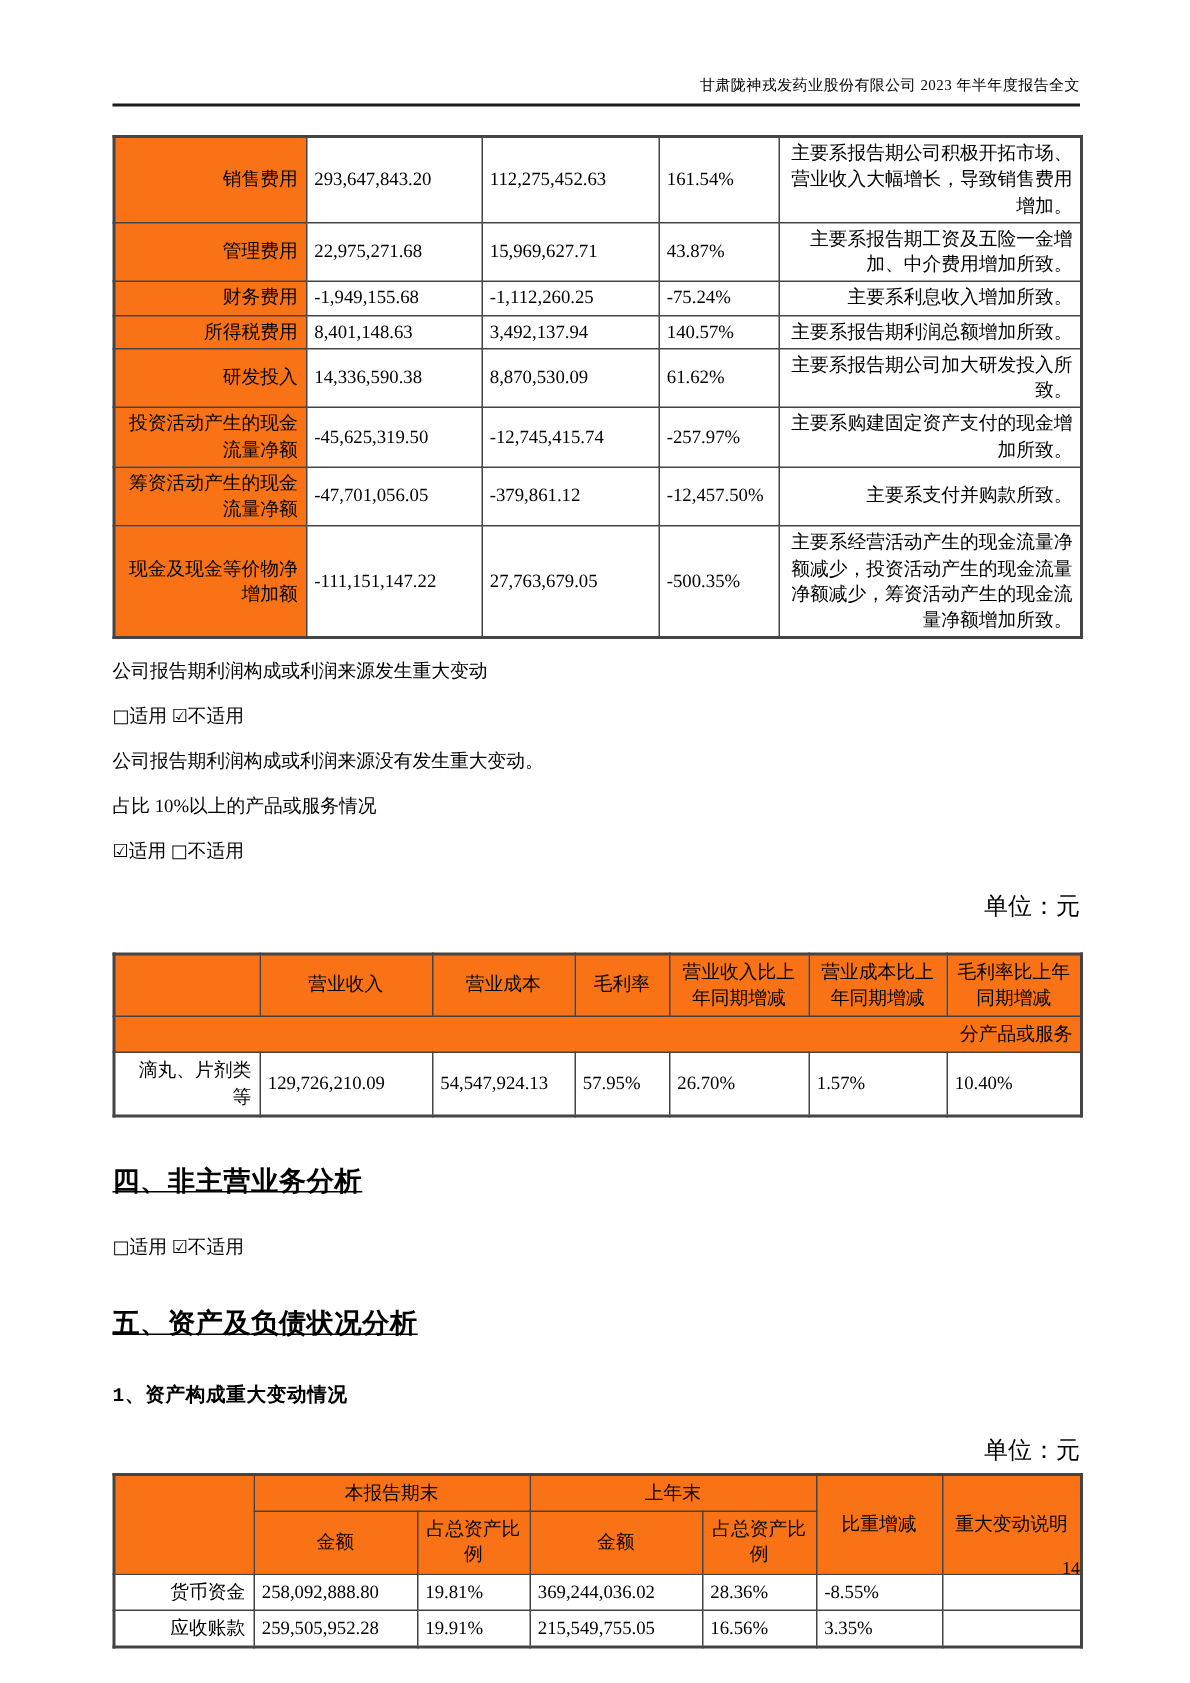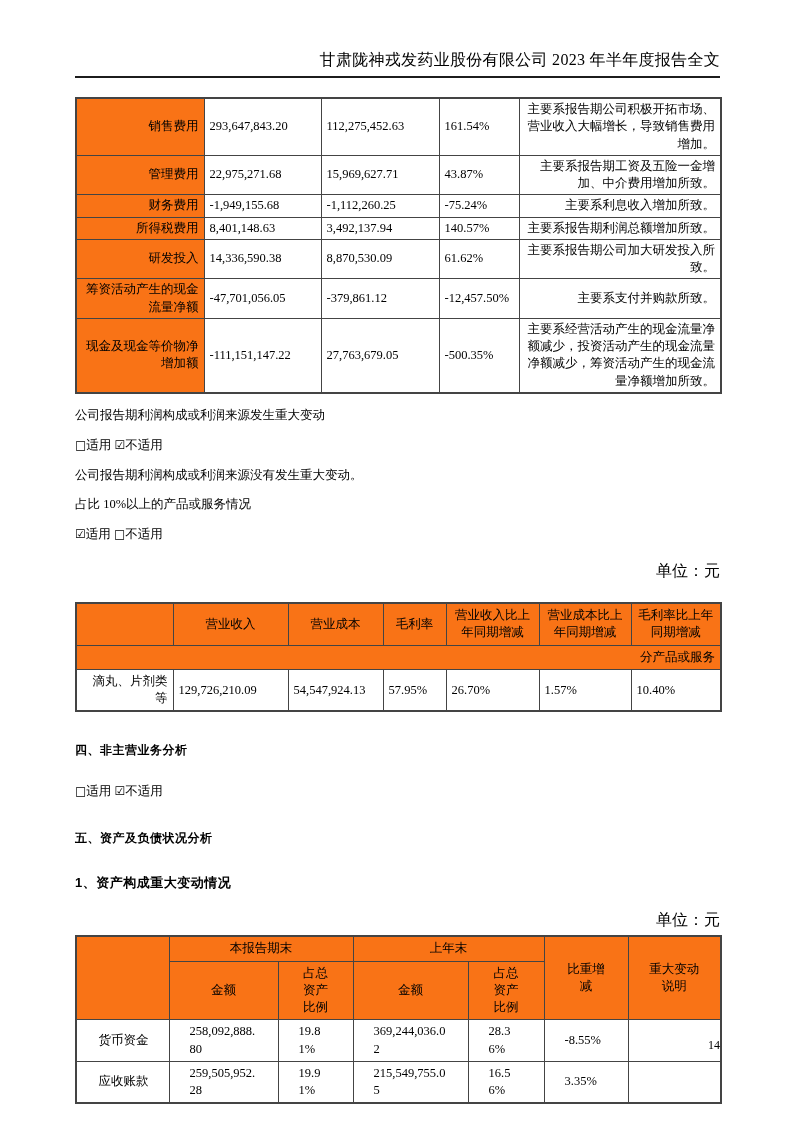--- a/index.html
+++ b/index.html
@@ -4,46 +4,46 @@
 <style>
   * { box-sizing: border-box; }
   html,body { margin:0; padding:0; }
   body {
     width:793px; height:1122px; background:#ffffff; color:#000;
     font-family:"Liberation Serif","DejaVu Serif",serif;
     position:relative; overflow:hidden;
   }
   .content { position:absolute; left:75px; top:0; width:645px; }
 
-  .page-header { padding-top:50px; text-align:right; font-size:16px; letter-spacing:0.3px; }
+  .page-header { padding-top:50px; text-align:right; font-size:10px; letter-spacing:0.3px; }
   .header-rule { border:0; border-top:2px solid #1c1c1c; margin:5px 0 0 0; }
 
   table { border-collapse:collapse; width:645px; font-size:12.5px; table-layout:fixed; }
   table.doc-table { border:2px solid #444; margin-top:19px; }
   td, th { border:1px solid #444; padding:2px 5px; line-height:1.38; vertical-align:middle; font-weight:normal; word-break:break-all; }
   .gray { background:#f97316; }
   .num { text-align:left; }
   .ctr { text-align:center; }
   .lft { text-align:right; }
 
   .para { font-size:12.5px; margin:13px 0; line-height:1.35; }
   .chk-box { font-family:"DejaVu Sans",sans-serif; font-size:12px; }
   .unit { text-align:right; font-size:16px; margin:18px 0 0 0; }
 
   .h2 {
     font-family:"Liberation Sans","DejaVu Sans",sans-serif;
-    font-weight:bold; font-size:12px; margin:30px 0 0 0; letter-spacing:0.5px;
+    font-weight:bold; font-size:18px; margin:30px 0 0 0; letter-spacing:0.5px;text-decoration:underline;
   }
   .h3 {
-    font-family:Liberation Sans, sans-serif;
+    font-family:Liberation Mono, monospace;
     font-weight:bold; font-size:13px; margin:27px 0 0 0; letter-spacing:0.5px;
   }
 
   .t2 td { padding:3px 5px; }
-  .t3 td { padding:3px 20px; }
+  .t3 td { padding:3px 5px; }
   .page-num { position:absolute; top:1038px; right:73px; font-size:12px; }
 </style>
 </head>
 <body>
 
 <div class="content">
 
   <div class="page-header">甘肃陇神戎发药业股份有限公司 2023 年半年度报告全文</div>
   <hr class="header-rule">
 
@@ -83,20 +83,27 @@
         <td class="num">3,492,137.94</td>
         <td class="num">140.57%</td>
         <td class="lft">主要系报告期利润总额增加所致。</td>
       </tr>
       <tr>
         <td class="gray lft">研发投入</td>
         <td class="num">14,336,590.38</td>
         <td class="num">8,870,530.09</td>
         <td class="num">61.62%</td>
         <td class="lft">主要系报告期公司加大研发投入所致。</td>
+      </tr>
+      <tr>
+        <td class="gray lft">投资活动产生的现金流量净额</td>
+        <td class="num">-45,625,319.50</td>
+        <td class="num">-12,745,415.74</td>
+        <td class="num">-257.97%</td>
+        <td class="lft">主要系购建固定资产支付的现金增加所致。</td>
       </tr>
       <tr>
         <td class="gray lft">筹资活动产生的现金流量净额</td>
         <td class="num">-47,701,056.05</td>
         <td class="num">-379,861.12</td>
         <td class="num">-12,457.50%</td>
         <td class="lft">主要系支付并购款所致。</td>
       </tr>
       <tr>
         <td class="gray lft">现金及现金等价物净增加额</td>

